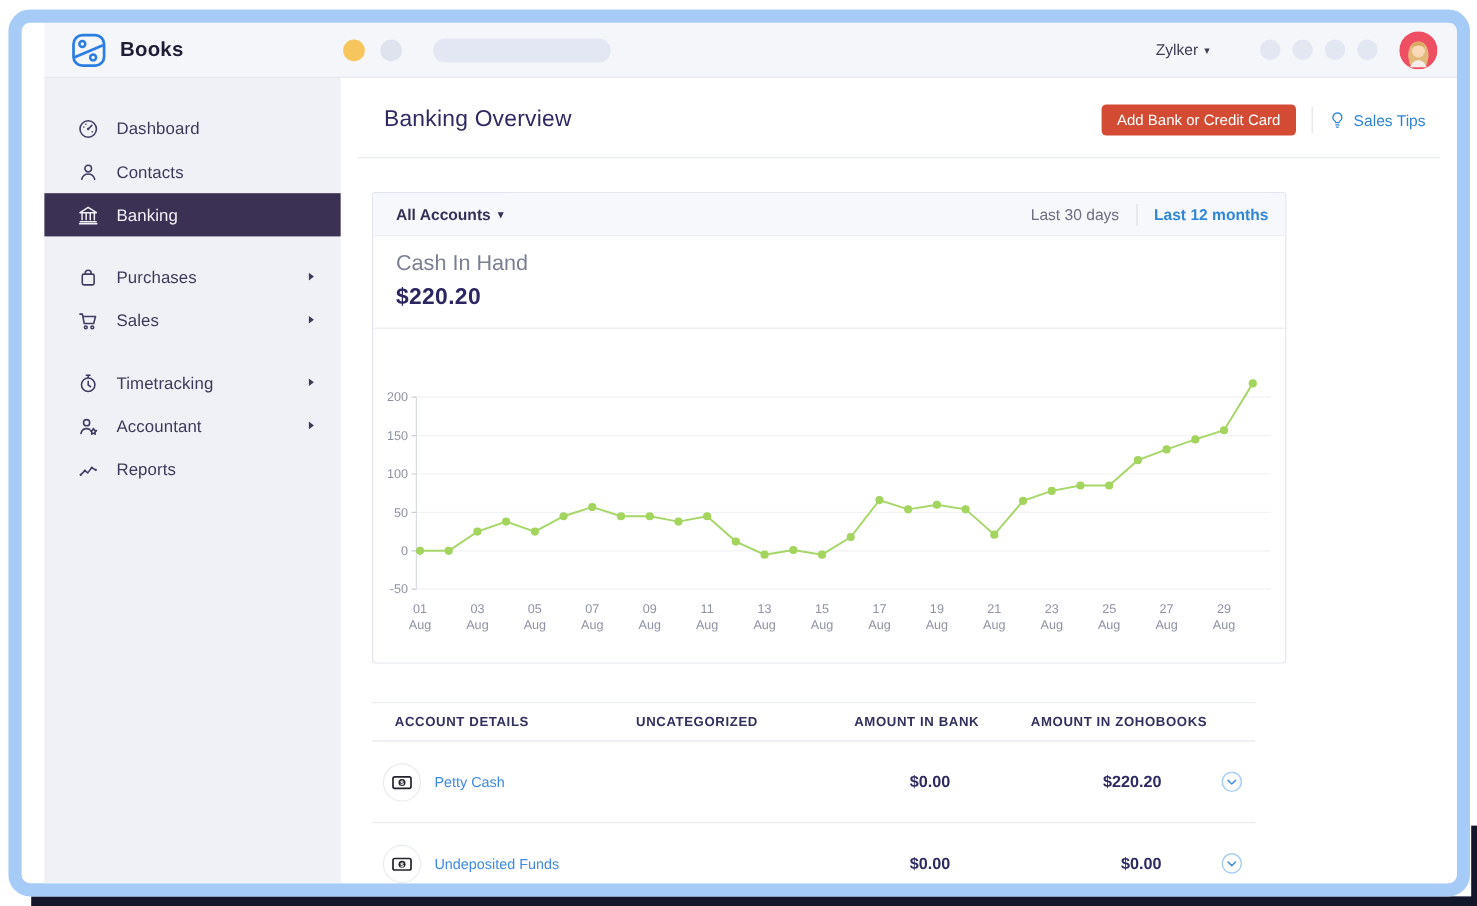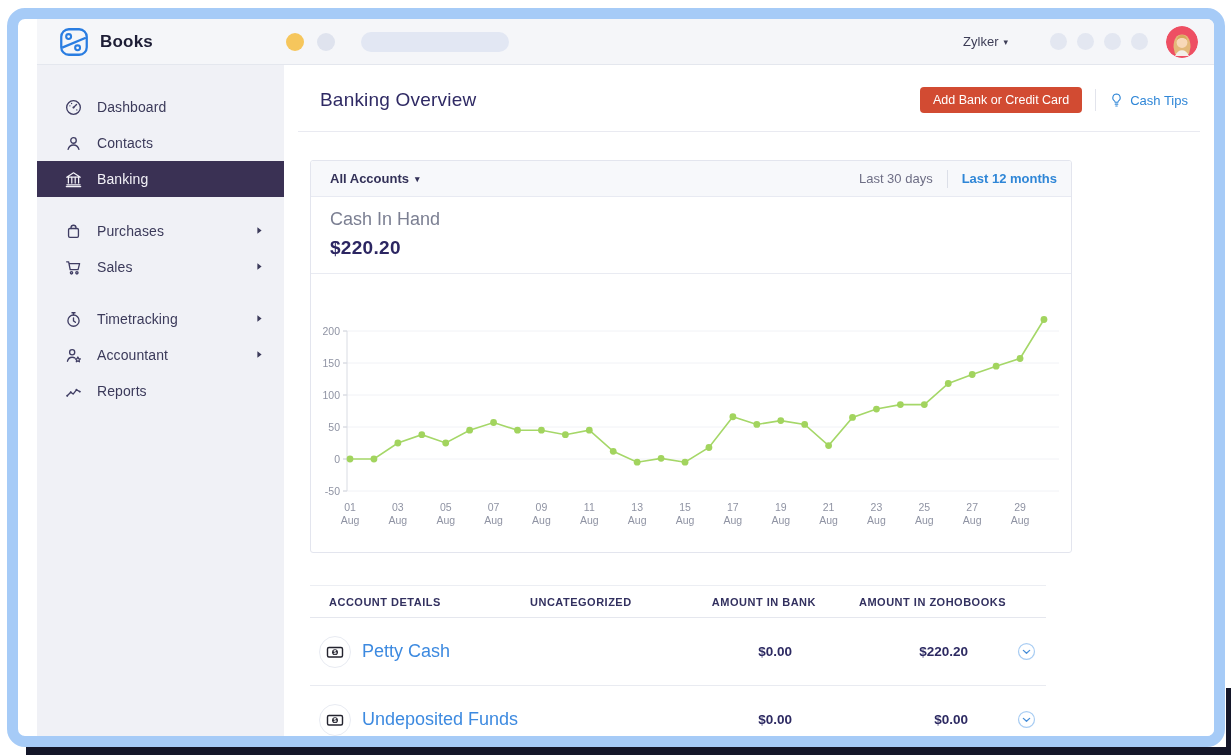--- a/index.html
+++ b/index.html
@@ -90,21 +90,21 @@
   .tbl-head .th { font-size: 11px; font-weight: bold; color: #32305f; letter-spacing: .5px; }
   .th.c1 { padding-left: 19px; }
   .th.right { text-align: right; }
   .tbl-row {
     display: grid; grid-template-columns: 220px 136px 150px 190px 40px;
     align-items: center; height: 68px; border-bottom: 1px solid #e9ebf1;
   }
   .cell-name { display: flex; align-items: center; gap: 11px; padding-left: 9px; }
   .acct-avatar { width: 32px; height: 32px; border-radius: 50%; background: #fff; border: 1px solid #e8ebf2;
     display: flex; align-items: center; justify-content: center; flex: none; }
-  .acct-link { font-size: 18px; color: #3d8ae0; text-decoration: none; cursor: pointer; }
+  .acct-link { font-size: 12px; color: #3d8ae0; text-decoration: none; cursor: pointer; }
   .cell-num { font-size: 13.5px; font-weight: bold; color: #2d2a62; text-align: right; }
   .cell-bank { padding-right: 24px; }
   .cell-zoho { padding-right: 38px; }
   .cell-expand { display: flex; justify-content: center; cursor: pointer; }
 </style>
 </head>
 <body>
 
 <div class="backdrop-dark-bottom"></div>
 <div class="backdrop-dark-right"></div>
@@ -277,21 +277,21 @@
           <button class="add-btn">Add Bank or Credit Card</button>
           <span class="vdiv"></span>
           <a class="page-tips">
             <span class="bulb-icon">
               <svg width="15" height="16" viewBox="0 0 20 21" fill="none" stroke="#2f86d7" stroke-width="1.4" stroke-linecap="round" stroke-linejoin="round">
                 <path d="M10 2.5a5 5 0 0 1 2.8 9.1c-.6.4-.9 1.1-.9 1.8H8.1c0-.7-.3-1.4-.9-1.8A5 5 0 0 1 10 2.5z"></path>
                 <path d="M8.3 16h3.4"></path>
                   <path d="M9 18.4h2"></path>
               </svg>
             </span>
-            <span>Cash Tips</span>
+            <span>Sales Tips</span>
           </a>
         </div>
       </div>
 
       <section class="card">
         <div class="card-head">
           <button class="acct-select">
             <span>All Accounts</span>
             <span class="acct-caret">▾</span>
           </button>

